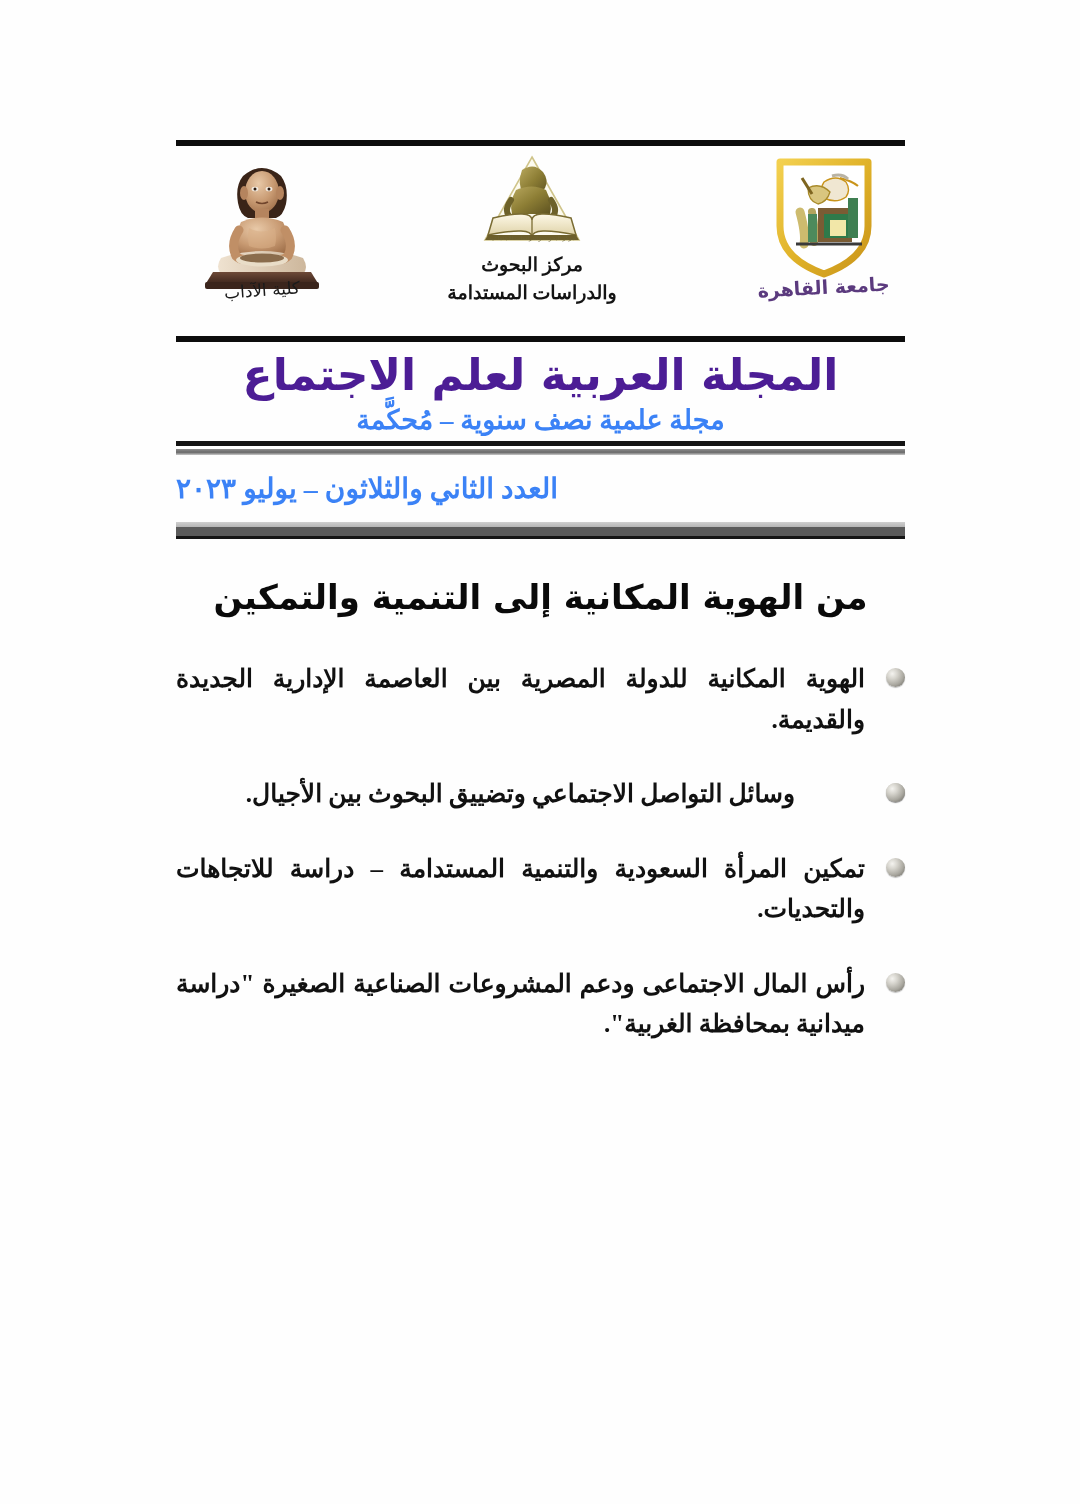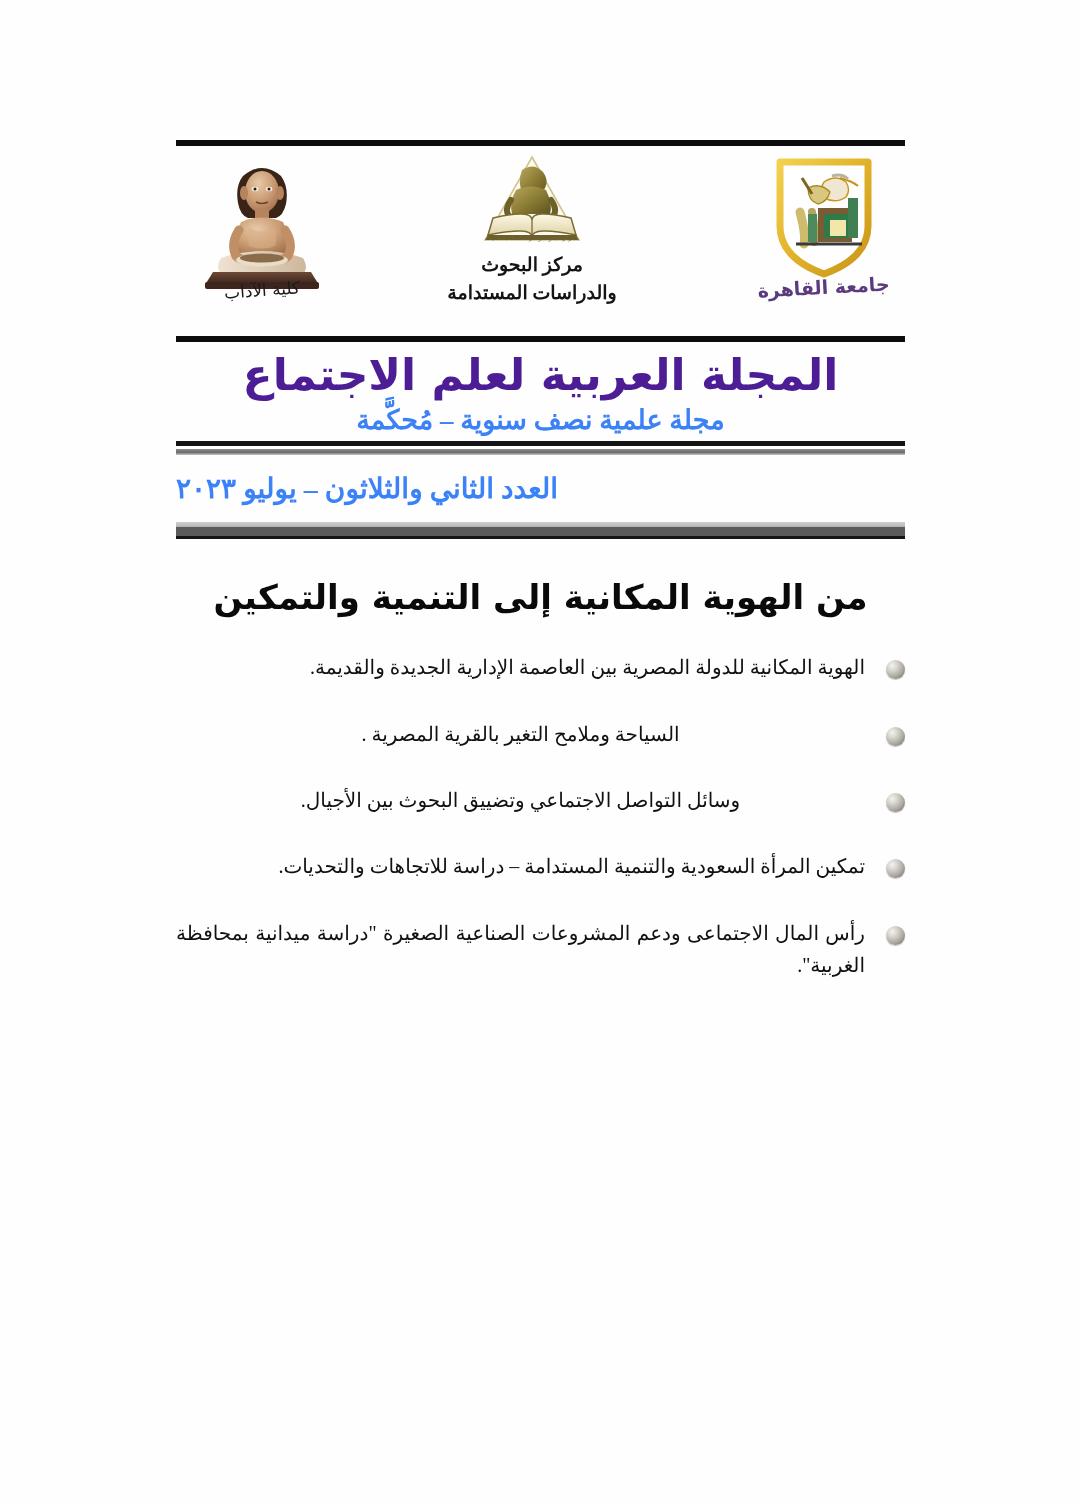--- a/index.html
+++ b/index.html
@@ -145,35 +145,35 @@
     width: 729px;
     direction: rtl;
   }
   .section-heading {
     text-align: center;
     font-family: "DejaVu Sans", sans-serif;
     font-weight: bold;
     font-size: 34px;
     line-height: 1.3;
     color: #0a0a0a;
-    margin: 0 0 32px 0;
+    margin: 0 0 40px 0;
   }
 
   ul.toc {
     list-style: none;
     margin: 0;
     padding: 0;
   }
   ul.toc li {
     position: relative;
     padding-right: 40px;
     margin-bottom: 34px;
     font-family: "Liberation Serif", serif;
-    font-weight: normal;
-    font-size: 20px;
+    font-weight: bold;
+    font-size: 25px;
     line-height: 1.62;
     color: #111111;
     text-align: justify;
     text-align-last: right;
   }
   ul.toc li .bullet-ball {
     position: absolute;
     right: 0;
     top: 9px;
     width: 19px;
@@ -338,21 +338,20 @@
   <div class="section">
     <h1 class="section-heading">من الهوية المكانية إلى التنمية والتمكين</h1>
 
     <ul class="toc">
       <li>
         <span class="bullet-ball"></span>
         <span>الهوية المكانية للدولة المصرية بين العاصمة الإدارية الجديدة والقديمة.</span>
       </li>
       <li class="center-line">
         <span class="bullet-ball"></span>
-        <span>السياحة وملامح التغير بالقرية المصرية .</span>
       </li>
       <li class="center-line">
         <span class="bullet-ball"></span>
         <span>وسائل التواصل الاجتماعي وتضييق البحوث بين الأجيال.</span>
       </li>
       <li class="justify-both">
         <span class="bullet-ball"></span>
         <span>تمكين المرأة السعودية والتنمية المستدامة – دراسة للاتجاهات والتحديات.</span>
       </li>
       <li class="justify-both">

